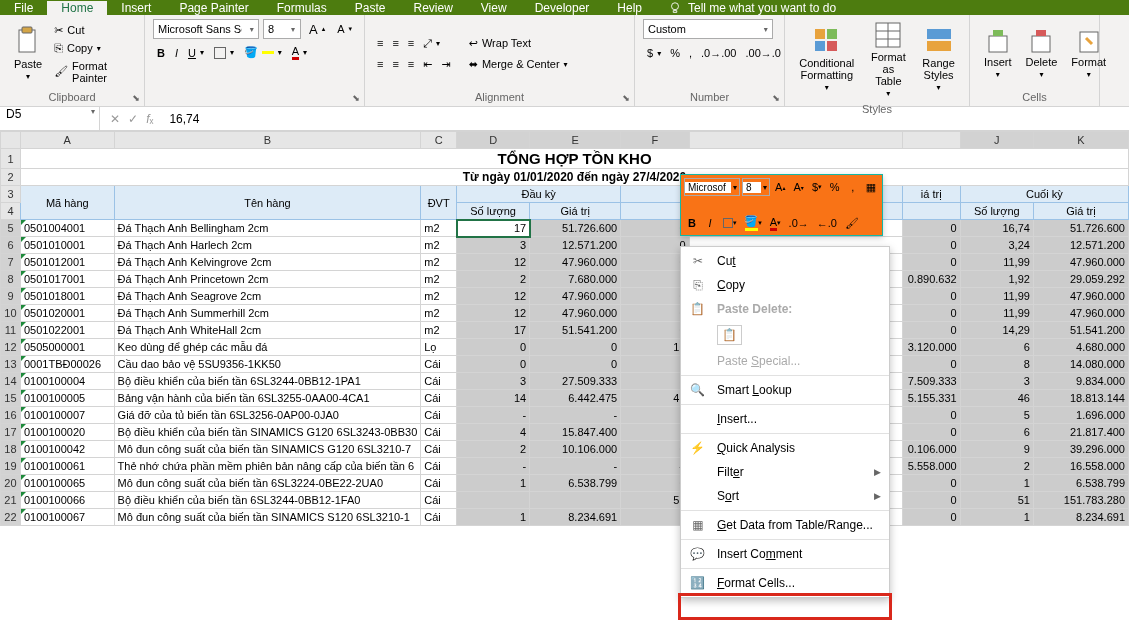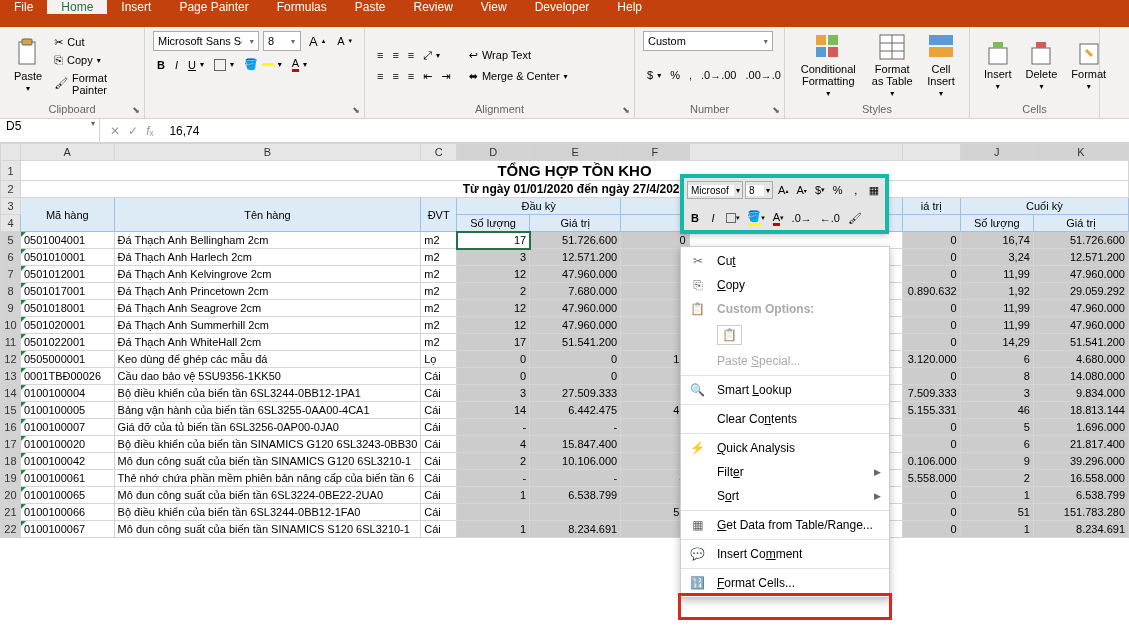--- a/index.html
+++ b/index.html
@@ -1,17 +1,17 @@
 <!DOCTYPE html>
 <html><head>
 <meta charset="utf-8">
 <style>
 *{box-sizing:border-box;margin:0;padding:0;font-family:"Segoe UI",Arial,sans-serif}
 body{background:#fff;font-size:12px;overflow:hidden;width:1129px;height:631px}
-.ribbon-tabs{display:flex;background:#c2410c;color:#fff;height:27px;align-items:flex-start}
+.ribbon-tabs{display:flex;background:#4d7c0f;color:#fff;height:15px;align-items:flex-end}
 .ribbon-tab{padding:0 14px;display:flex;align-items:center;font-size:12px;cursor:pointer}
 .ribbon-tab.active{background:#f3f2f1;color:#217346}
 .tell-me{display:flex;align-items:center;gap:6px;padding:0 12px}
 .tell-me svg{width:14px;height:14px}
 .ribbon{background:#f3f2f1;height:92px;display:flex;border-bottom:1px solid #d4d4d4}
 .group{border-right:1px solid #d4d4d4;padding:2px 4px;display:flex;flex-direction:column;justify-content:space-between;position:relative}
 .group-label{text-align:center;color:#666;font-size:11px;padding:1px 0}
 .group-content{flex:1;display:flex;align-items:center;gap:2px;padding:2px 4px}
 .btn-lg{display:flex;flex-direction:column;align-items:center;justify-content:center;padding:2px 6px;cursor:pointer;border-radius:2px;font-size:11px;gap:2px}
 .btn-sm{display:flex;align-items:center;gap:4px;padding:2px 4px;cursor:pointer;font-size:11px;border-radius:2px}
@@ -32,21 +32,21 @@
 th,td{border:1px solid #d4d4d4;font-size:11px;padding:1px 3px;height:17px;overflow:hidden;white-space:nowrap;text-overflow:clip}
 .col-hdr{background:#e6e6e6;text-align:center;font-weight:normal;color:#333}
 .row-hdr{background:#e6e6e6;text-align:center;font-weight:normal;color:#333;width:20px}
 .corner{background:#e6e6e6;width:20px}
 .title-row td{background:#fff;text-align:center;font-weight:bold;font-size:15px}
 .subtitle-row td{background:#fff;text-align:center;font-weight:bold;font-size:12px}
 .hdr-row td{background:#ddebf7;border:1px solid #9bc2e6;text-align:center;font-weight:normal}
 .sel-hdr{background:#d2d2d2!important}
 .sel-cell{background:#cccccc}
 .num{text-align:right}
-.mini-toolbar{position:absolute;top:174px;left:680px;background:#e5e5e5;border:4px solid #14b8a6;box-shadow:0 2px 6px rgba(0,0,0,.2);padding:3px;display:flex;flex-direction:column;gap:10px;z-index:10}
+.mini-toolbar{position:absolute;top:174px;left:680px;background:#f97316;border:1px solid #14b8a6;box-shadow:0 2px 6px rgba(0,0,0,.2);padding:3px;display:flex;flex-direction:column;gap:18px;z-index:10}
 .mini-row{display:flex;gap:2px;align-items:center}
 .mini-combo{border:1px solid #ababab;display:flex;align-items:center;height:18px}
 .mini-combo input{border:none;outline:none;font-size:10px;padding:0 3px}
 .mini-btn{padding:1px 3px;cursor:pointer;font-size:11px;min-width:16px;height:18px;display:flex;align-items:center;justify-content:center}
 .context-menu{position:absolute;top:246px;left:680px;background:#fff;border:1px solid #ccc;box-shadow:0 3px 8px rgba(0,0,0,.25);width:210px;z-index:10;padding:2px 0}
 .menu-item{display:flex;align-items:center;gap:10px;padding:4px 8px;font-size:12px;cursor:pointer}
 .menu-item.disabled{color:#aaa}
 .menu-icon{width:18px;height:16px;display:flex;align-items:center;justify-content:center;color:#666}
 .menu-sep{height:1px;background:#e1e1e1;margin:2px 0}
 .menu-arrow{margin-left:auto;font-size:9px;color:#666}
@@ -63,20 +63,27 @@
 <div class="ribbon-tab">File</div>
 <div class="ribbon-tab active">Home</div>
 <div class="ribbon-tab">Insert</div>
 <div class="ribbon-tab">Page Painter</div>
 <div class="ribbon-tab">Formulas</div>
 <div class="ribbon-tab">Paste</div>
 <div class="ribbon-tab">Review</div>
 <div class="ribbon-tab">View</div>
 <div class="ribbon-tab">Developer</div>
 <div class="ribbon-tab">Help</div>
+<div class="tell-me">
+<svg viewBox="0 0 16 16" fill="none" stroke="#fff" stroke-width="1">
+        <circle cx="8" cy="6" r="4"></circle>
+        <path d="M6 11h4v2H6z"></path>
+      </svg>
+<span>Tell me what you want to do</span>
+</div>
 </div>
 
 <div class="ribbon">
 <div class="group" style="width:145px">
 <div class="group-content">
 <div class="btn-lg">
 <svg width="26" height="30">
             <rect x="4" y="4" width="16" height="22" fill="#fff" stroke="#666"></rect>
             <rect x="7" y="1" width="10" height="6" rx="1" fill="#d4a547" stroke="#666"></rect>
           </svg>
@@ -173,21 +180,21 @@
             <span>Merge &amp; Center</span>
             <span style="font-size:8px">▾</span>
           </div>
 </div>
 </div>
 <div class="group-label">Alignment</div>
 <div class="launcher">⬊</div>
 </div>
 
 <div class="group" style="width:150px">
-<div class="group-content vstack" style="align-items:stretch;gap:16px">
+<div class="group-content vstack" style="align-items:stretch;gap:6px">
 <div class="combo" style="width:130px">
           <input value="Custom" style="">
           <span class="arrow">▾</span>
         </div>
 <div class="hstack">
 <div class="btn-sm">$<span style="font-size:8px">▾</span></div>
 <div class="btn-sm">%</div>
 <div class="btn-sm">,</div>
 <div class="btn-sm">.0→.00</div>
 <div class="btn-sm">.00→.0</div>
@@ -217,21 +224,21 @@
             <line x1="14" y1="2" x2="14" y2="26" stroke="#666"></line>
           </svg>
 <span style="text-align:center;line-height:1.1">Format as Table</span>
           <span style="font-size:8px">▾</span>
 </div>
 <div class="btn-lg">
 <svg width="28" height="28">
             <rect x="2" y="2" width="24" height="10" fill="#5a9bd5"></rect>
             <rect x="2" y="14" width="24" height="10" fill="#e8a33d"></rect>
           </svg>
-<span style="text-align:center;line-height:1.1">Cell Insert</span>
+<span style="text-align:center;line-height:1.1">Range Styles</span>
           <span style="font-size:8px">▾</span>
 </div>
 </div>
 <div class="group-label">Styles</div>
 </div>
 
 <div class="group" style="width:130px">
 <div class="group-content">
 <div class="btn-lg">
 <svg width="22" height="26">
@@ -498,21 +505,21 @@
 <td class="num sel-cell">15.847.400</td>
 <td class="num sel-cell">2</td>
 <td></td>
 <td class="num sel-cell">0</td>
 <td class="num sel-cell">6</td>
 <td class="num sel-cell">21.817.400</td>
         </tr>
         <tr>
           <th class="row-hdr sel-hdr">18</th>
 <td class="green-tri">0100100042</td>
-<td>Mô đun công suất của biến tần SINAMICS G120 6SL3210-1</td>
+<td>Mô đun công suất của biến tần SINAMICS G120 6SL3210-7</td>
 <td>Cái</td>
 <td class="num sel-cell" style="">2</td>
 <td class="num sel-cell">10.106.000</td>
 <td class="num sel-cell">0</td>
 <td></td>
 <td class="num sel-cell">0.106.000</td>
 <td class="num sel-cell">9</td>
 <td class="num sel-cell">39.296.000</td>
         </tr>
         <tr>
@@ -619,39 +626,39 @@
 <div class="menu-item">
       <span class="menu-icon">✂</span>
       <span>Cu<u class="accel">t</u></span>
     </div>
 <div class="menu-item">
       <span class="menu-icon">⎘</span>
       <span><u class="accel">C</u>opy</span>
     </div>
 <div class="menu-item disabled">
       <span class="menu-icon">📋</span>
-      <b>Custom Options:</b>
+      <b>Paste Delete:</b>
     </div>
 <div class="menu-item">
       <span class="menu-icon"></span>
       <span style="border:1px solid #ccc;padding:2px 4px">📋</span>
     </div>
 <div class="menu-item disabled">
       <span class="menu-icon"></span>
       <span>Paste <u class="accel">S</u>pecial...</span>
     </div>
 <div class="menu-sep"></div>
 <div class="menu-item">
       <span class="menu-icon">🔍</span>
       <span>Smart <u class="accel">L</u>ookup</span>
     </div>
 <div class="menu-sep"></div>
 <div class="menu-item">
       <span class="menu-icon"></span>
-      <span>Clear Co<u class="accel">n</u>tents</span>
+      <span><u class="accel">I</u>nsert...</span>
     </div>
 <div class="menu-sep"></div>
 <div class="menu-item">
       <span class="menu-icon">⚡</span>
       <span><u class="accel">Q</u>uick Analysis</span>
     </div>
 <div class="menu-item">
       <span class="menu-icon"></span>
       <span>Filt<u class="accel">e</u>r</span>
       <span class="menu-arrow">▶</span>

